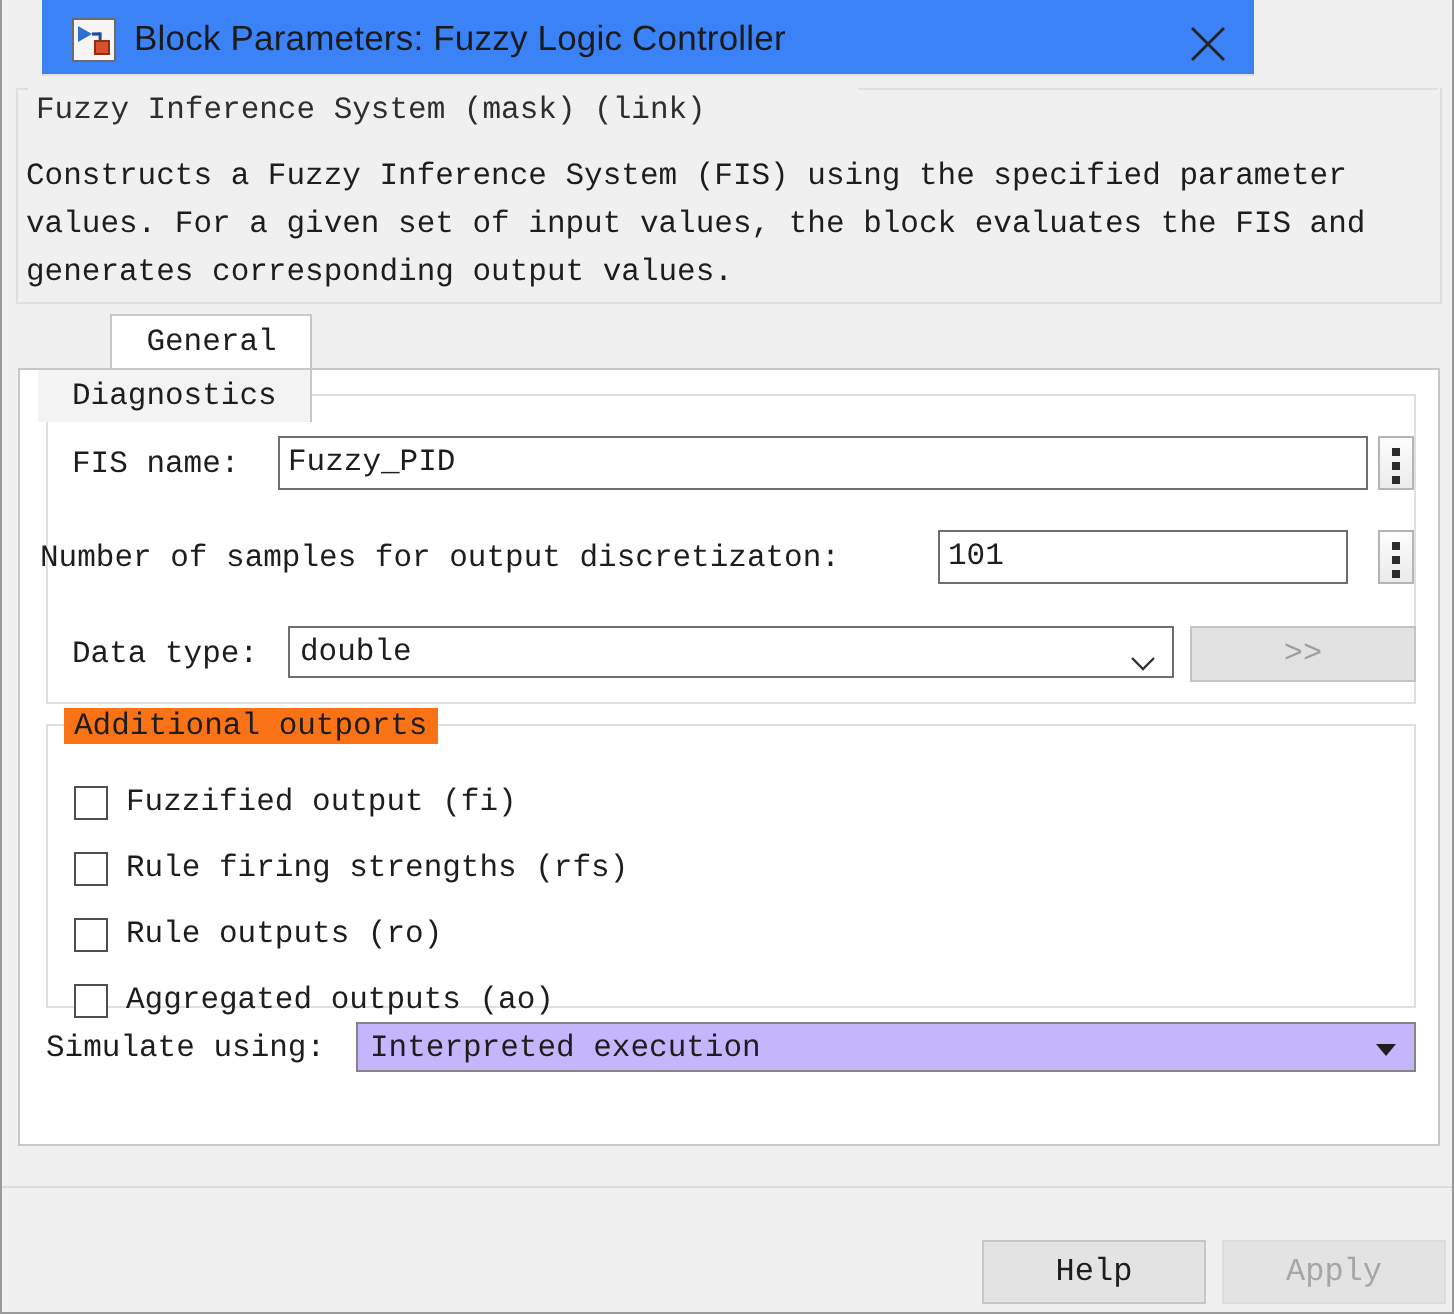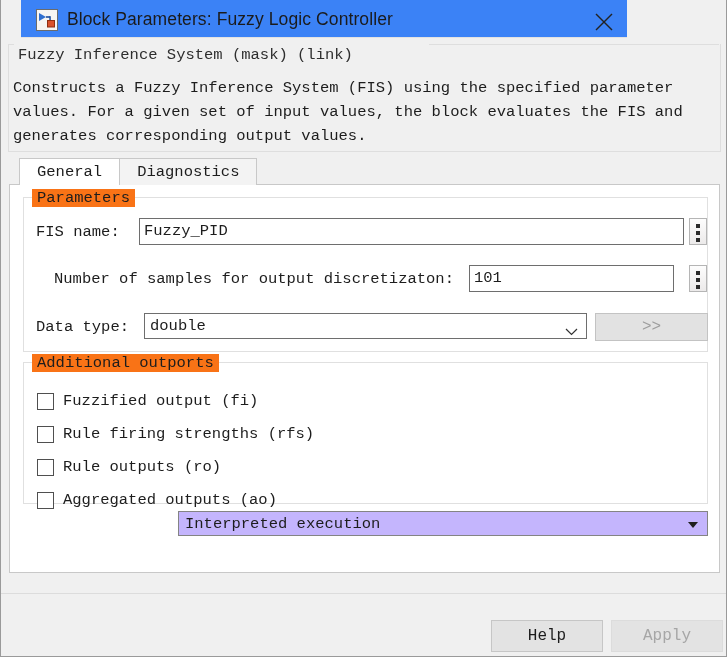--- a/index.html
+++ b/index.html
@@ -111,20 +111,21 @@
   }
 
   
   .tabstrip {
     position: absolute;
     left: 18px; top: 157px;
     height: 28px;
     display: flex;
     align-items: flex-end;
     z-index: 4;
+    flex-direction: column;
   }
   .tab {
     height: 27px;
     line-height: 27px;
     padding: 0 17px;
     font-family: "Liberation Mono", monospace;
     font-size: 15.5px;
     color: #1d1d1d;
     box-sizing: border-box;
     border: 1px solid #c8c8c8;
@@ -397,21 +398,21 @@
     <div class="group-legend params-legend">Parameters</div>
 
     <div class="row-label" style="left:26px; top:38px;">FIS name:</div>
     <div class="textinput" style="left:129px; top:33px; width:545px; height:27px;">Fuzzy_PID</div>
     <div class="dots-btn" style="left:679px; top:33px;">
       <i class="d1"></i>
         <i class="d2"></i>
         <i class="d3"></i>
     </div>
 
-    <div class="row-label" style="left:44px; top:85px;text-align:center;">Number of samples for output discretizaton:</div>
+    <div class="row-label" style="left:10px; top:85px;text-align:center;">Number of samples for output discretizaton:</div>
     <div class="textinput" style="left:459px; top:80px; width:205px; height:27px;">101</div>
     <div class="dots-btn" style="left:679px; top:80px;">
       <i class="d1"></i>
         <i class="d2"></i>
         <i class="d3"></i>
     </div>
 
     <div class="row-label" style="left:26px; top:133px;">Data type:</div>
     <div class="select-box" style="left:134px; top:128px; width:443px; height:26px;">
       <span class="sel-text">double</span>
@@ -436,20 +437,21 @@
     </div>
     <div class="chk-row" style="top:273px;">
       <span class="chk-box"></span>
       <span class="chk-label">Rule outputs (ro)</span>
     </div>
     <div class="chk-row" style="top:306px;">
       <span class="chk-box"></span>
       <span class="chk-label">Aggregated outputs (ao)</span>
     </div>
 
+    <div class="sim-label">Simulate using:</div>
     <div class="sim-select">
       <span class="sel-text">Interpreted execution</span>
       <span class="tri"></span>
     </div>
 
   </div>
 
   <div class="footer-sep"></div>
   <div class="btn" style="left:490px; width:112px;">Help</div>
   <div class="btn disabled" style="left:610px; width:112px;">Apply</div>

